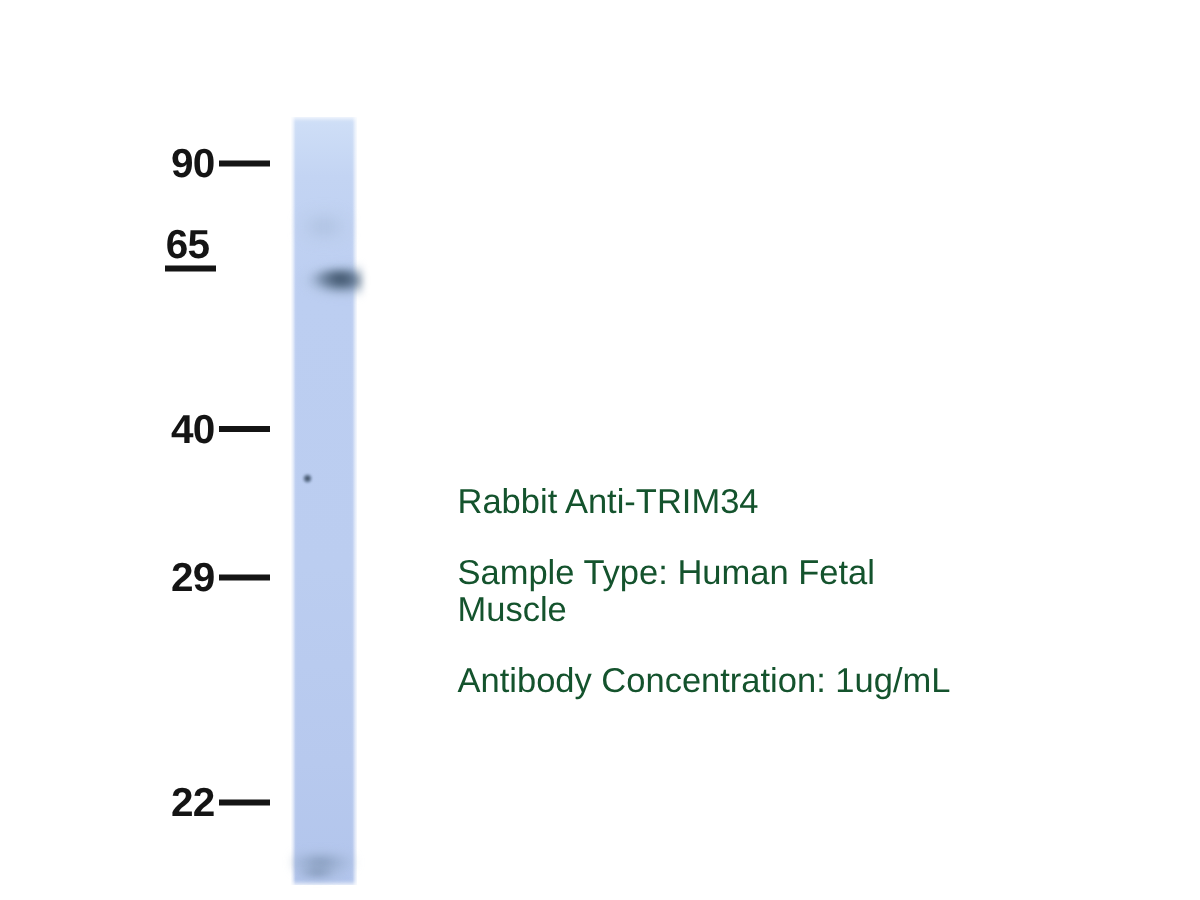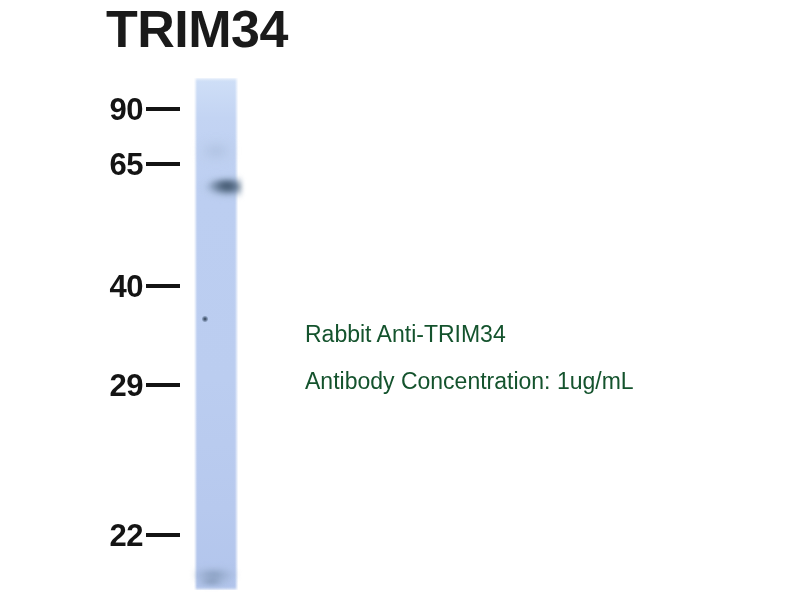--- a/index.html
+++ b/index.html
@@ -37,21 +37,21 @@
   .marker {
     position: absolute;
     left: 70px;
     width: 110px;
     height: 34px;
     display: flex;
     align-items: center;
     justify-content: flex-end;
   }
   .marker-label {
-    font-size: 31px;
+    font-size: 27px;
     font-weight: bold;
     color: #141414;
     line-height: 1;
     letter-spacing: -0.5px;
   }
   .marker-dash {
     display: block;
     width: 34px;
     height: 4px;
     background: #141414;
@@ -195,30 +195,29 @@
   }
   .annotation-line:last-child {
     margin-bottom: 0;
   }
 </style>
 </head>
 <body>
 
 <div id="figure">
 
-  <div id="blot-title">TRIM34</div>
 
   <div id="ladder">
 
     <div class="marker" style="top:92px;">
       <span class="marker-label">90</span>
       <span class="marker-dash"></span>
     </div>
 
-    <div class="marker" style="top:147px;">
+    <div class="marker" style="top:147px;flex-direction:column;">
       <span class="marker-label">65</span>
       <span class="marker-dash"></span>
     </div>
 
     <div class="marker" style="top:269px;">
       <span class="marker-label">40</span>
       <span class="marker-dash"></span>
     </div>
 
     <div class="marker" style="top:368px;">
@@ -239,16 +238,18 @@
     <div id="band-haze-upper"></div>
     <div id="band-primary"></div>
     <div id="band-primary-core"></div>
     <div id="speck-artifact"></div>
     <div id="band-front-smudge"></div>
     <div id="band-front-smudge-2"></div>
   </div>
 
   <div id="annotations">
     <div class="annotation-line">Rabbit Anti-TRIM34</div>
+    <div class="annotation-line">Sample Type: Human Fetal
+Muscle</div>
     <div class="annotation-line">Antibody Concentration: 1ug/mL</div>
   </div>
 
 </div>
 
 </body></html>

